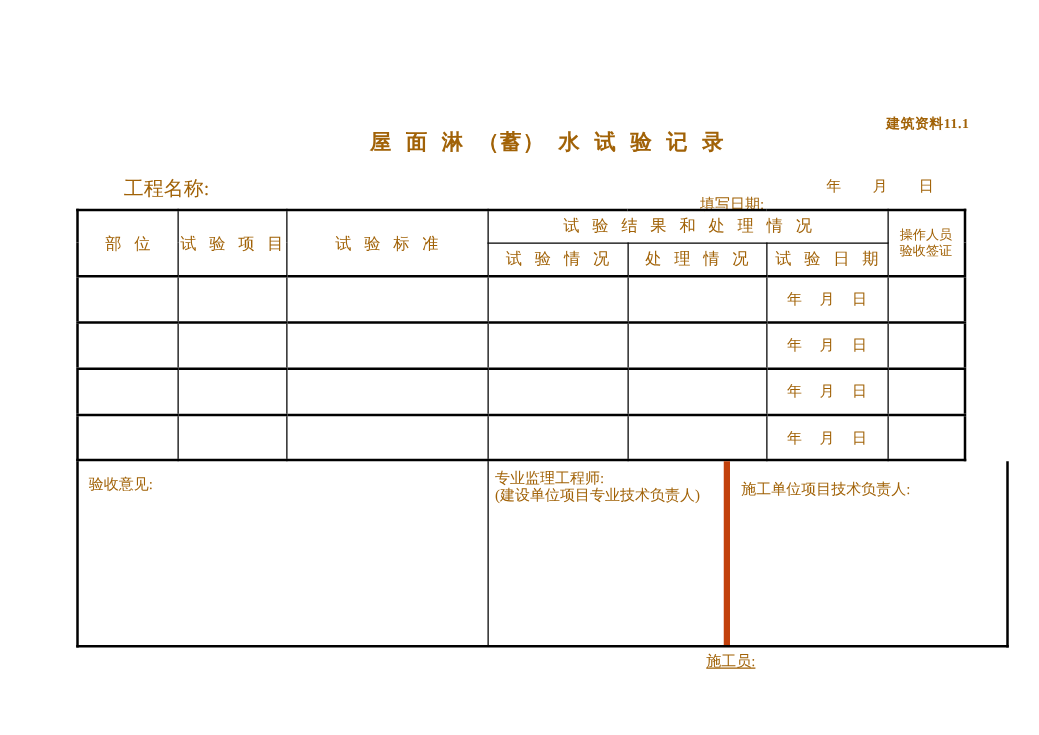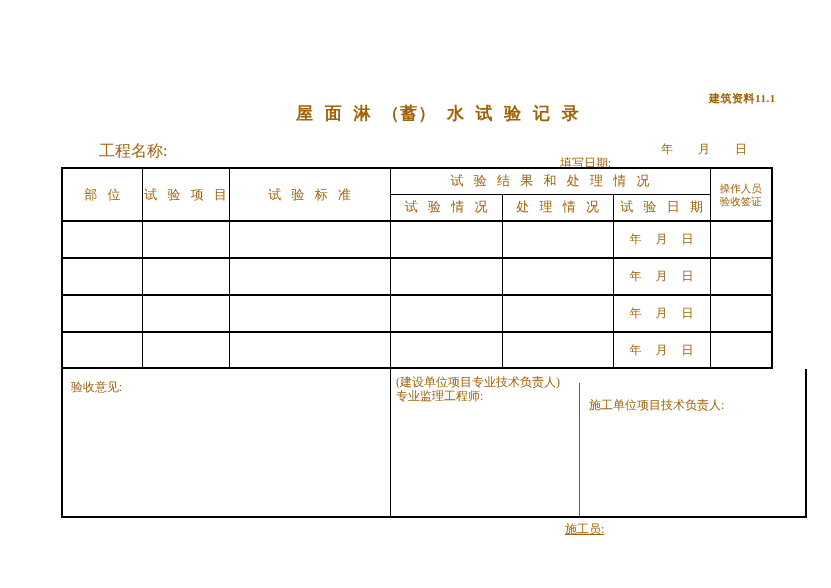--- a/index.html
+++ b/index.html
@@ -99,21 +99,21 @@
     box-sizing: border-box;
     width: 746px;
     height: 149px;
     border: 2px solid #000;
     border-top: 0;
     font-size: 12px;
   }
   .so { box-sizing: border-box; }
   .so-c1 { width: 327px; padding: 10px 6px 0 8px; }
   .so-c2 { width: 189px; border-left: 1px solid #000; padding: 6px 3px 0 5px; line-height: 14px; }
-  .so-c3 { flex: 1; border-left: 1px solid #c2410c; padding: 14px 4px 0 9px; margin-top: 14px; }
+  .so-c3 { flex: 1; border-left: 5px solid #c2410c; padding: 14px 4px 0 9px; }
   .builder {
     position: absolute;
     top: 521px;
     left: 565px;
     font-size: 12px;
     text-decoration: underline;
   }
 </style>
 </head>
 <body>
@@ -193,22 +193,22 @@
           <td></td>
         </tr>
       </tbody>
     </table>
 
     <div class="signoff">
       <div class="so so-c1">
         <span>验收意见:</span>
       </div>
       <div class="so so-c2">
+        <div>专业监理工程师:</div>
         <div>(建设单位项目专业技术负责人)</div>
-        <div>专业监理工程师:</div>
       </div>
       <div class="so so-c3">
         <span>施工单位项目技术负责人:</span>
       </div>
     </div>
   </div>
 
   <div class="builder">施工员:</div>
 
 </div>

